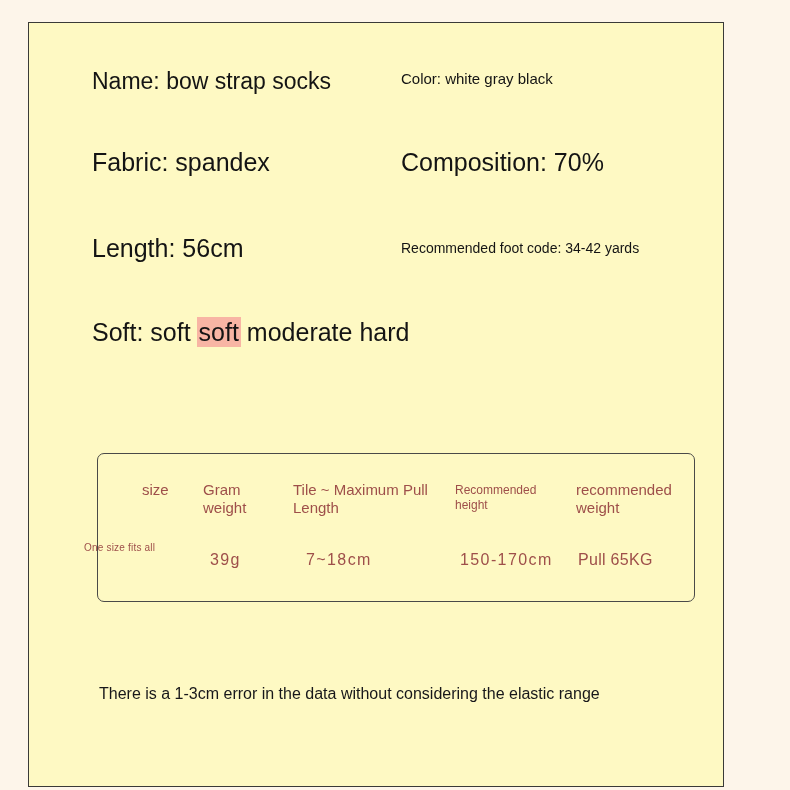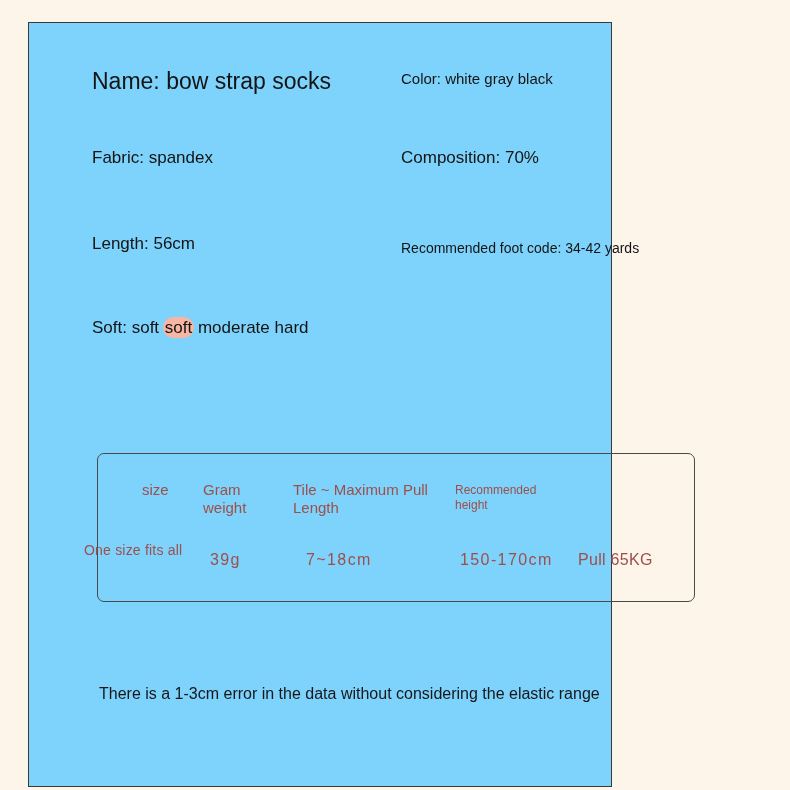--- a/index.html
+++ b/index.html
@@ -11,23 +11,23 @@
     height: 790px;
     background: #fdf5ea;
     font-family: "Liberation Sans", sans-serif;
     overflow: hidden;
   }
 
   #spec-card {
     position: absolute;
     left: 28px;
     top: 22px;
-    width: 584px;
+    width: 696px;
     height: 765px;
-    background: #7dd3fc;
+    background: #fef9c3;
     border: 1px solid #3a3a38;
     box-sizing: border-box;
   }
 
   
   .spec-row {
     position: absolute;
     left: 0;
     width: 100%;
     height: 0;
@@ -35,42 +35,42 @@
   .spec-left,
   .spec-right {
     position: absolute;
     color: #141414;
     white-space: nowrap;
     line-height: 1.1;
   }
   .spec-left  { left: 63px; }
   .spec-right { left: 372px; }
 
-  .sz-xl  { font-size: 17px; }
+  .sz-xl  { font-size: 25px; }
   .sz-lg  { font-size: 23px; }
   .sz-md  { font-size: 15px; }
   .sz-sm  { font-size: 14px; }
 
   
   #row-name        { top: 58px; }
   #row-fabric      { top: 140px; }
   #row-length      { top: 226px; }
   #row-soft        { top: 310px; }
 
   #row-name .spec-left   { top: -12px; }
   #row-name .spec-right  { top: -10px; }
   #row-fabric .spec-left { top: -14px; }
   #row-fabric .spec-right{ top: -14px; }
   #row-length .spec-left { top: -14px; }
   #row-length .spec-right{ top: -8px; }
   #row-soft .spec-left   { top: -14px; }
 
   .highlight {
     background: #f8b5a4;
-    border-radius: 12px;
+    border-radius: 0;
     padding: 1px 2px;
     margin: 0 -1px;
   }
 
   
   #spec-table-wrap {
     position: absolute;
     left: 68px;
     top: 430px;
     width: 598px;
@@ -105,21 +105,21 @@
   .col-height { left: 357px; }
   .col-weight { left: 478px; }
 
   
   #cell-size-value {
     left: -14px;
     top: 88px;
     width: 104px;
     white-space: normal;
     letter-spacing: 0.2px;
-    font-size: 14px;
+    font-size: 10px;
   }
 
   #cell-gram-value   { left: 112px; }
   #cell-tile-value   { left: 208px; }
   #cell-height-value { left: 362px; }
   #cell-weight-value { left: 480px; letter-spacing: 0.3px; }
 
   
   #footer-note {
     position: absolute;
@@ -153,20 +153,21 @@
   <div class="spec-row" id="row-soft">
     <span class="spec-left sz-xl"><span>Soft: soft </span><span class="highlight">soft</span><span> moderate hard</span></span>
   </div>
 
   <div id="spec-table-wrap">
 
     <div class="tbl-cell hdr col-size">size</div>
     <div class="tbl-cell hdr col-gram" style="width:72px;">Gram weight</div>
     <div class="tbl-cell hdr-small col-height" style="width:86px;">Recommended height</div>
     <div class="tbl-cell hdr col-tile" style="width:146px;">Tile ~ Maximum Pull Length</div>
+    <div class="tbl-cell hdr col-weight" style="width:112px;">recommended weight</div>
 
     <div class="tbl-cell" id="cell-size-value">One size fits all</div>
     <div class="tbl-cell val" id="cell-gram-value">39g</div>
     <div class="tbl-cell val" id="cell-tile-value">7~18cm</div>
     <div class="tbl-cell val" id="cell-height-value">150-170cm</div>
     <div class="tbl-cell val" id="cell-weight-value">Pull 65KG</div>
   </div>
 
   <div id="footer-note">There is a 1-3cm error in the data without considering the elastic range</div>
 

